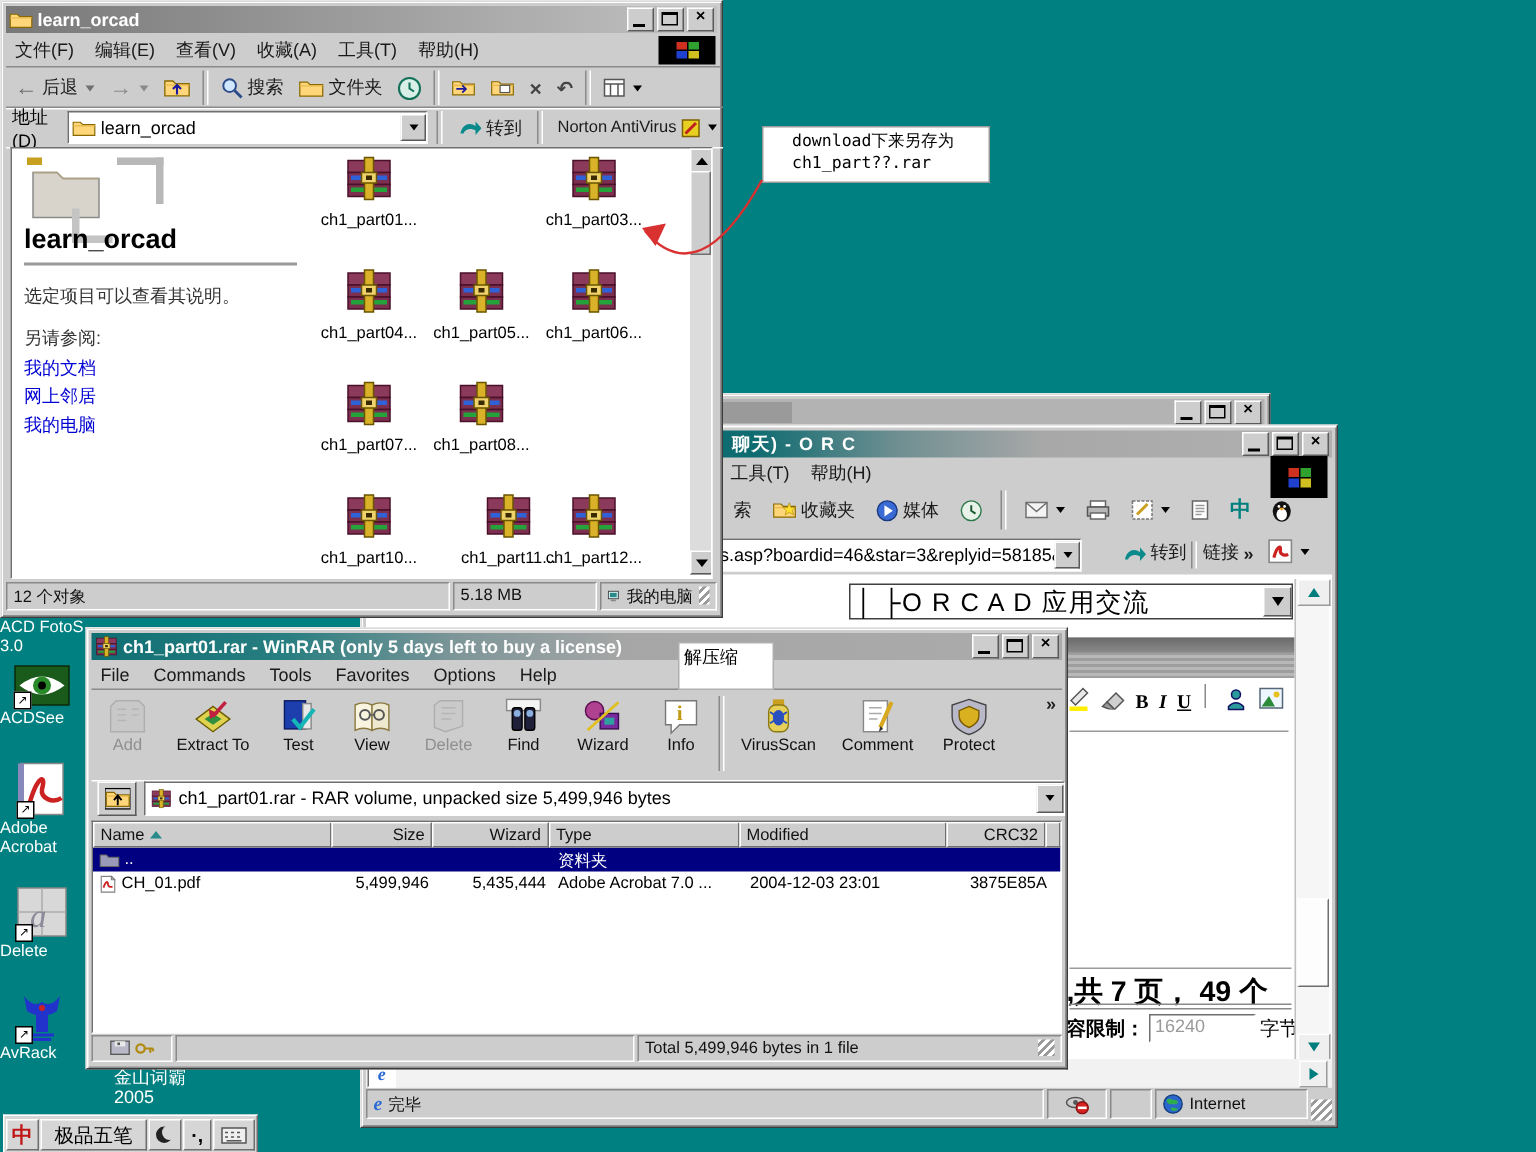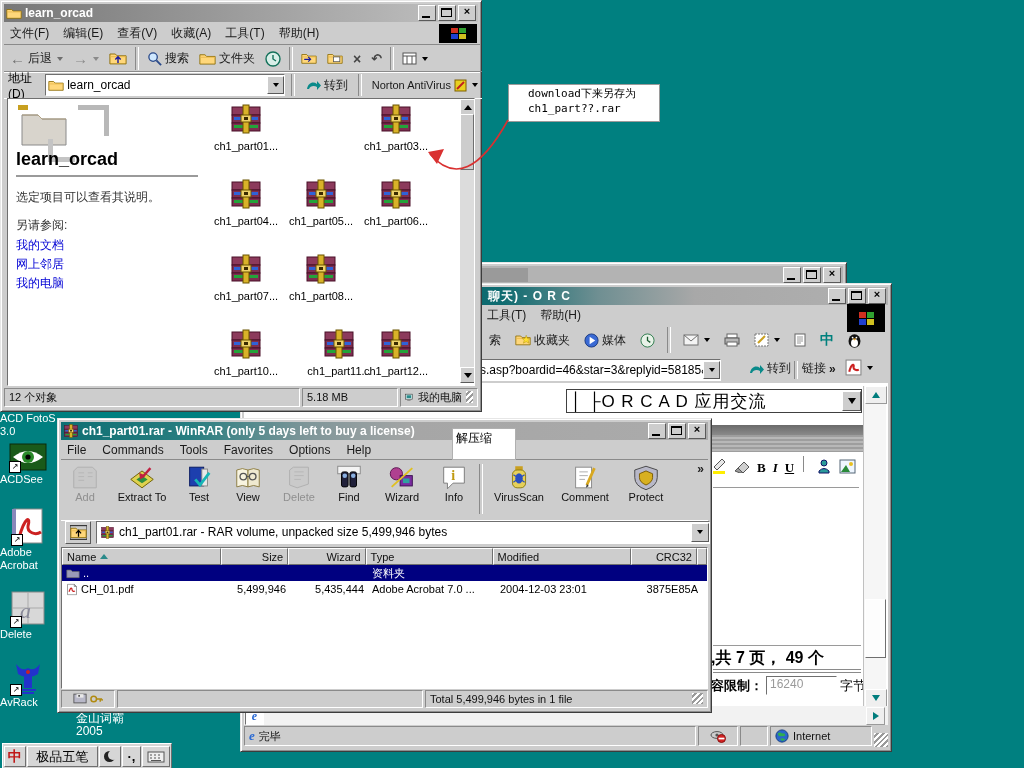--- a/index.html
+++ b/index.html
@@ -245,21 +245,21 @@
         </svg></span>
     <span style="display:inline-block">
       <svg width="17" height="15" viewBox="0 0 17 15">
           <rect x="1" y="1" width="15" height="13" fill="#eef6ff" stroke="#567"></rect>
           <polygon points="2,13 7,6 11,13" fill="#2a8a3a"></polygon>
           <circle cx="12" cy="5" r="2" fill="#e8c020"></circle>
         </svg></span>
   </div>
   <div class="abs" style="left:472px;top:203px;width:146px;border-top:1px solid #9a9a9a"></div>
   <div class="abs" style="left:472px;top:361px;width:148px;border-top:1px solid #9a9a9a"></div>
-  <div class="abs" style="left:470px;top:364px;font-size:16px;font-weight:bold;white-space:nowrap">,共 7 页， 49 个</div>
+  <div class="abs" style="left:470px;top:364px;font-size:19px;font-weight:bold;white-space:nowrap">,共 7 页， 49 个</div>
   <div class="abs" style="left:472px;top:385px;width:148px;border-top:1px solid #8a8a8a;border-bottom:1px solid #8a8a8a;height:2px"></div>
   <div class="abs flex" style="left:470px;top:392px;gap:3px;font-size:13px">
     <span style="font-weight:bold">容限制：</span>
     <span class="s" style="width:66px;height:17px;background:#fff;color:#9a9a9a;font-size:12px;padding-left:3px;display:inline-block">16240</span>
     <span>字节.</span>
   </div>
 
   <div class="abs teal" style="left:622px;top:102px;width:22px;height:320px;background:#f6f6f6;border-left:1px solid #c0c0c0">
     <div class="sbtn" style="position:absolute;left:1px;top:0;width:20px;height:16px;background:#efefef;border-color:#fff #9a9a9a #9a9a9a #fff">
         <span class="tri-u"></span>

